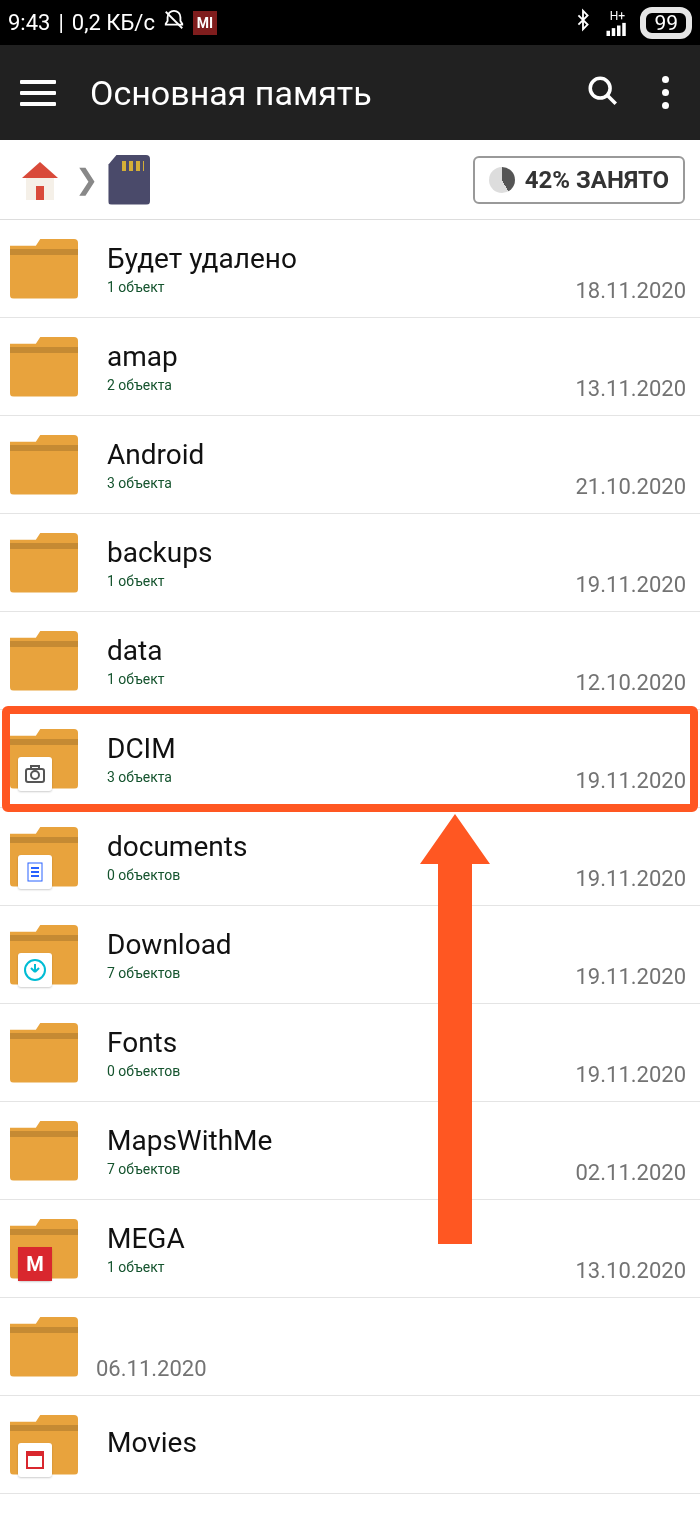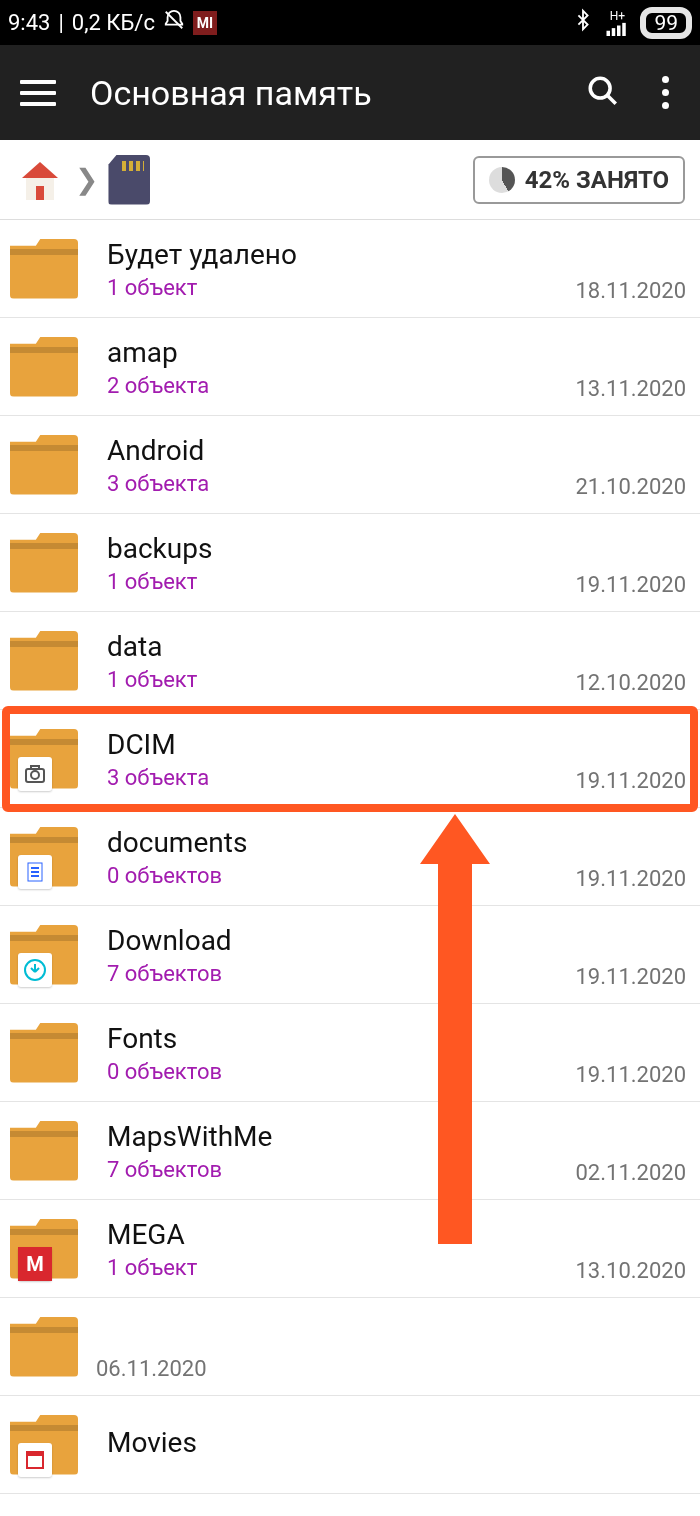--- a/index.html
+++ b/index.html
@@ -139,21 +139,21 @@
     width:34px; height:34px;
     background:#fff;
     border-radius:3px;
     display:flex;
     align-items:center;
     justify-content:center;
     box-shadow: 0 1px 2px rgba(0,0,0,0.2);
   }
   .file-text { flex: 1; min-width: 0; margin-left: 11px; }
   .file-name { font-size: 28px; color: #111; margin-bottom: 4px; white-space:nowrap; overflow:hidden; text-overflow:ellipsis;}
-  .file-sub { font-size: 22px; color: #a21caf; }
+  .file-sub { font-size: 14px; color: #14532d; }
   .file-date { font-size: 22px; color: #737373; align-self: flex-end; padding-bottom: 14px;}
   
   .highlight-box {
     position: absolute;
     border: 8px solid #ff5722;
     border-radius: 6px;
     pointer-events: none;
   }
   
   .arrow-annotation {

